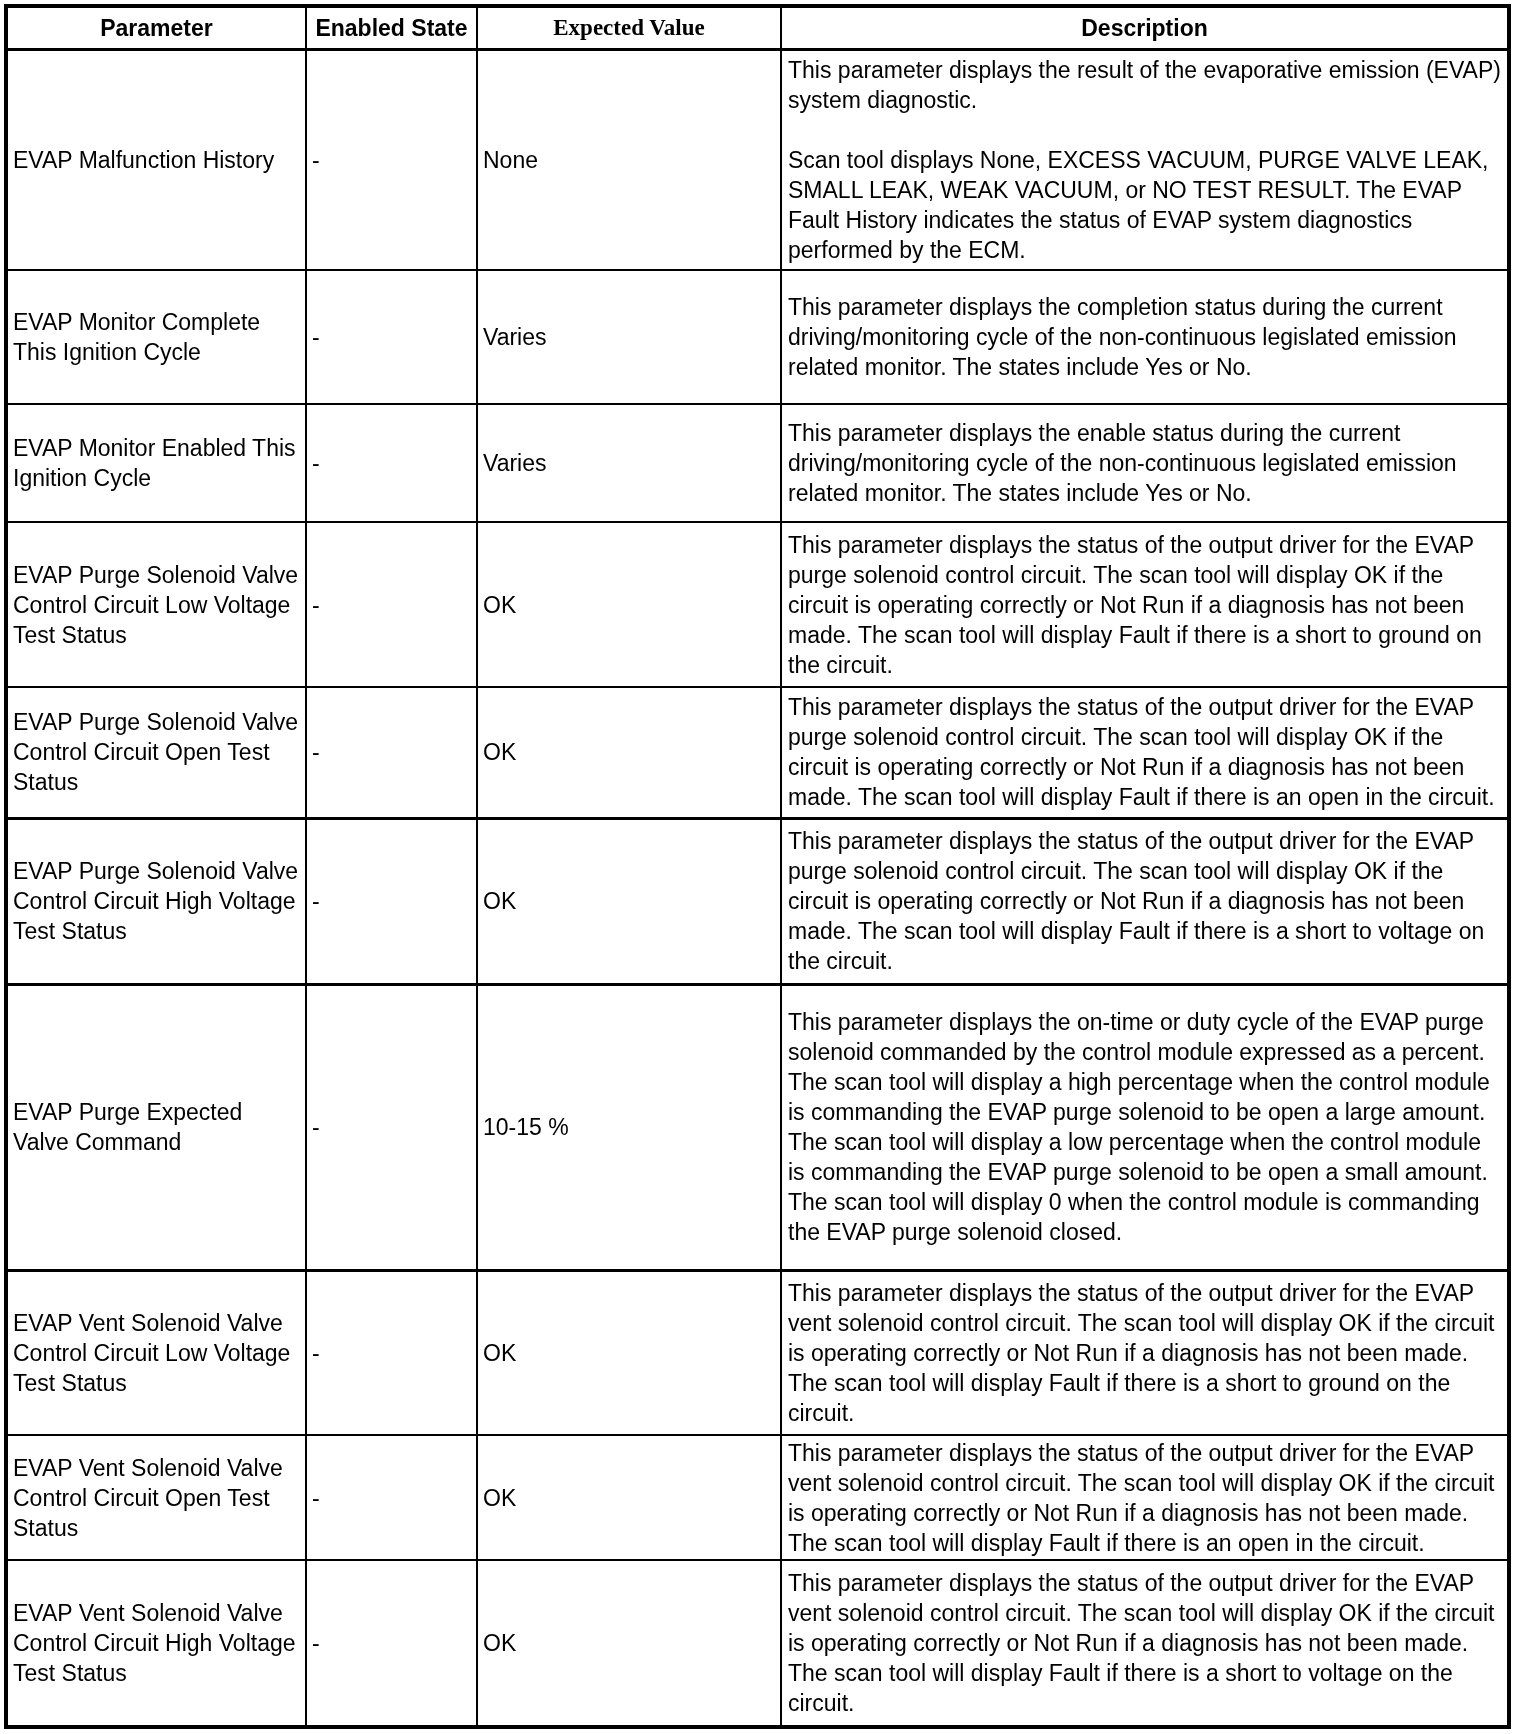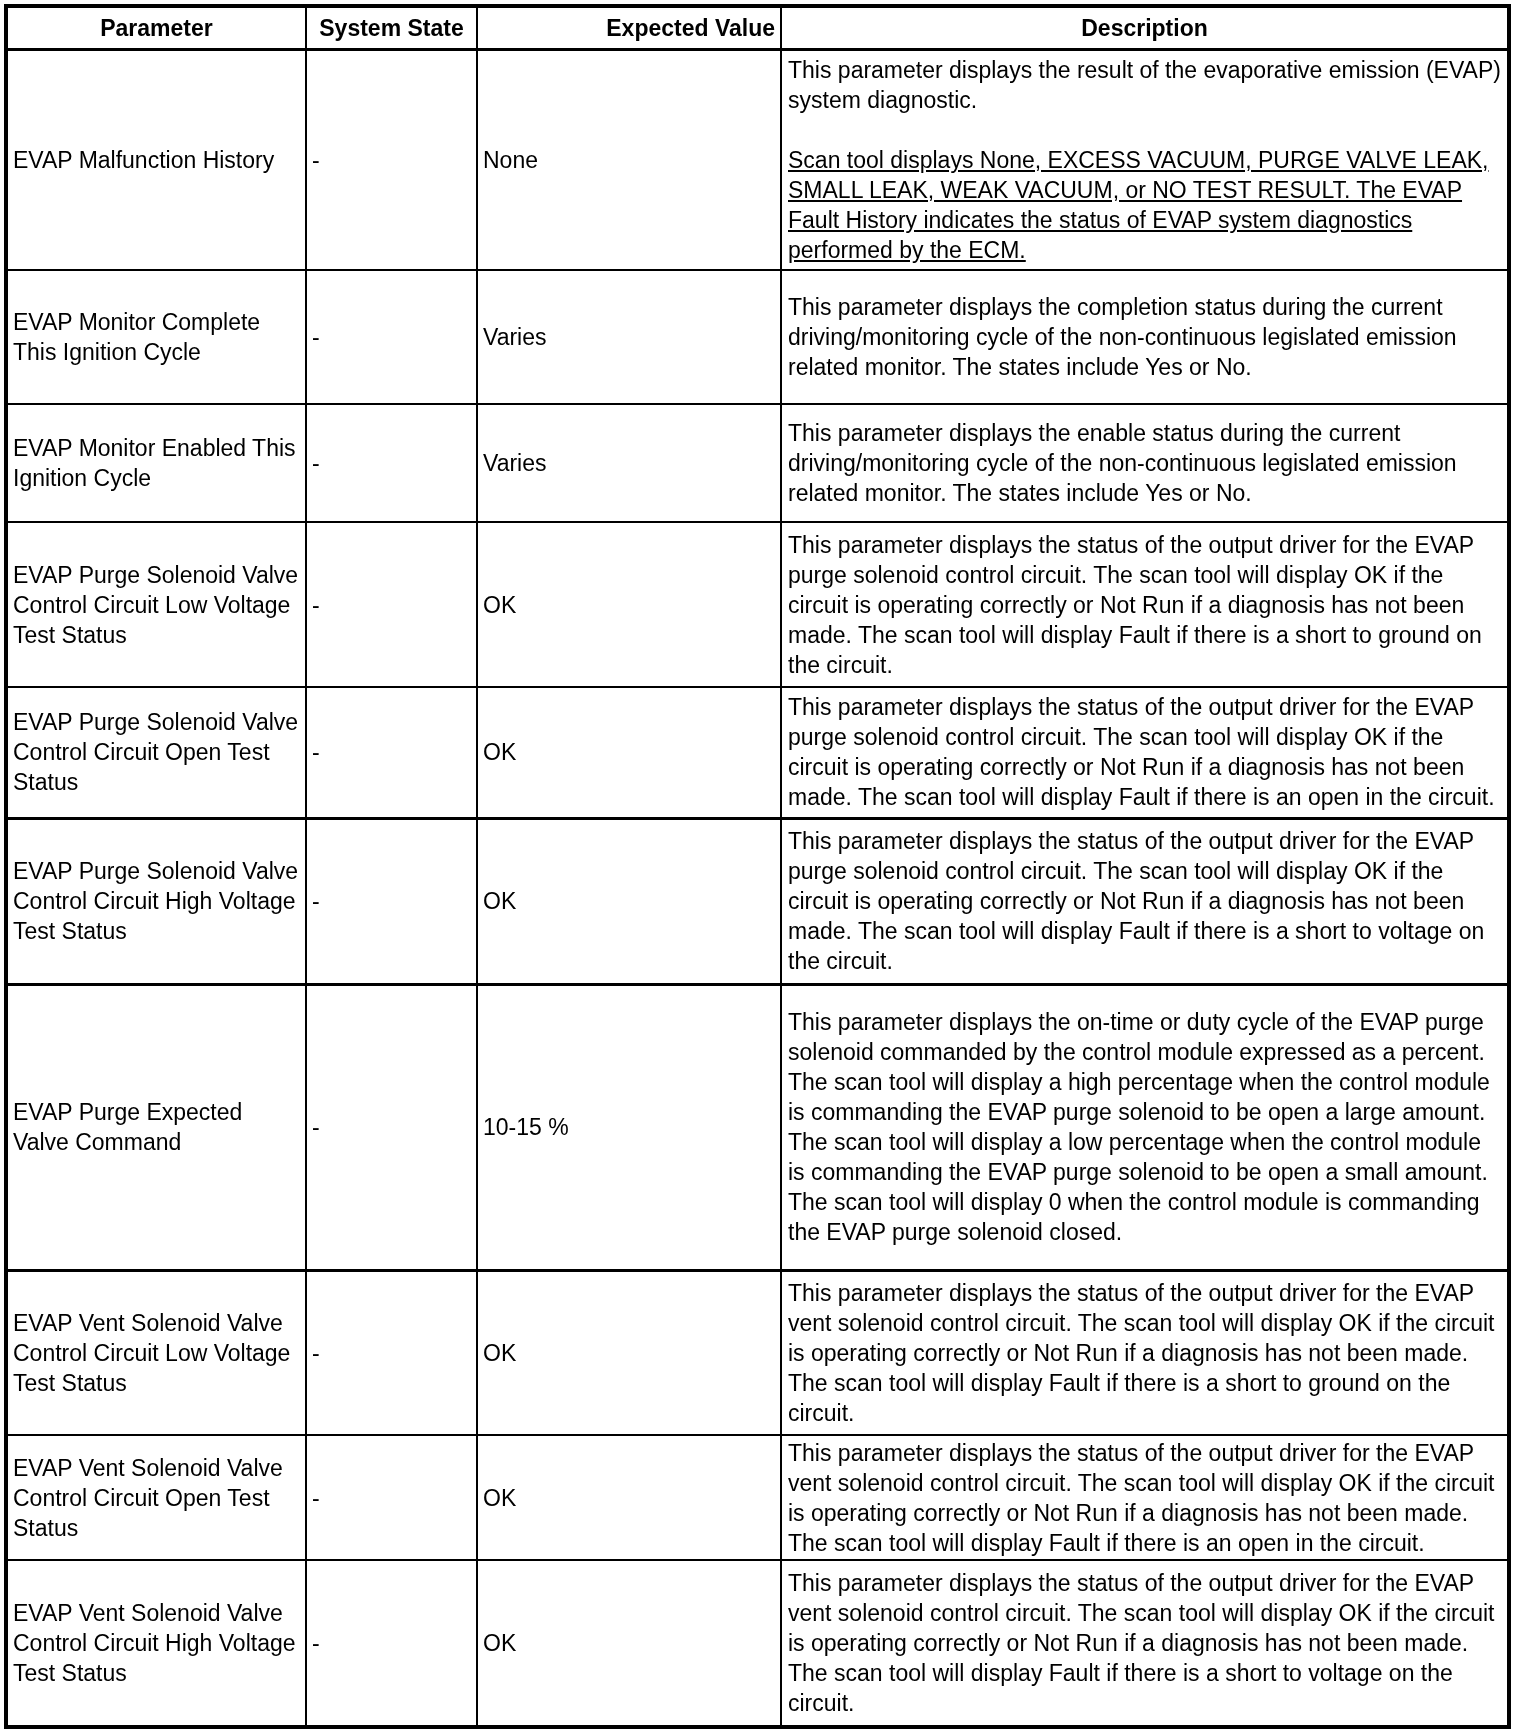--- a/index.html
+++ b/index.html
@@ -21,40 +21,40 @@
     line-height: 30px;
     text-align: left;
   }
   table.params th {
     font-weight: bold;
     font-size: 23px;
     text-align: center;
     height: 40px;
     border-bottom: 3px solid #000;
   }
-  table.params th.left { text-align: right; }
+  table.params th.left { text-align: center; font-family: Liberation Serif, serif; }
   td.desc { padding: 2px 6px 2px 6px; vertical-align: top; }
   td.desc p { margin: 1px; }
-  td.desc p + p { margin-top: 30px; text-decoration: underline; }
+  td.desc p + p { margin-top: 30px; }
   tr.thick-bottom td { border-bottom: 3px solid #000; }
 </style>
 </head>
 <body>
 
 <table class="params">
   <colgroup>
     <col style="width:300px">
     <col style="width:171px">
     <col style="width:304px">
     <col style="width:728px">
   </colgroup>
   <thead>
     <tr>
       <th>Parameter</th>
-      <th>System State</th>
+      <th>Enabled State</th>
       <th class="left">Expected Value</th>
       <th>Description</th>
     </tr>
   </thead>
   <tbody>
     <tr style="height:217px">
       <td>EVAP Malfunction History</td>
       <td>-</td>
       <td>None</td>
       <td class="desc">

